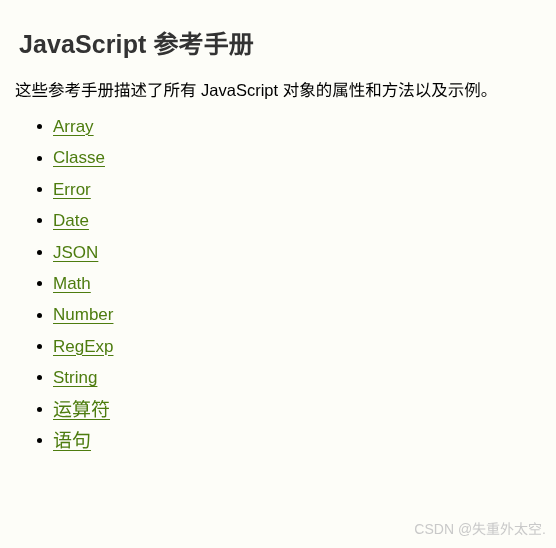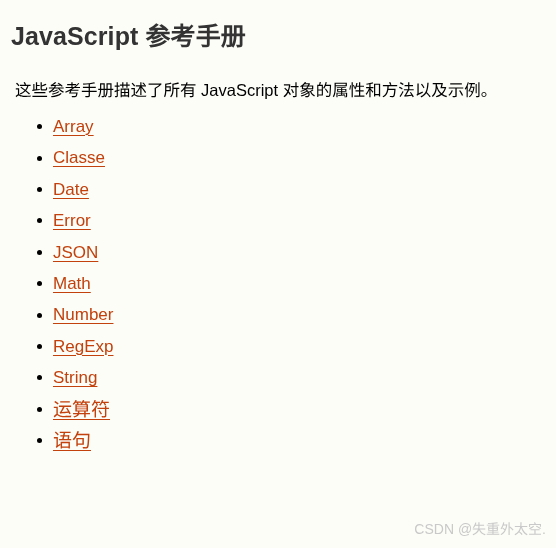--- a/index.html
+++ b/index.html
@@ -19,21 +19,21 @@
 
   .page {
     position: relative;
     width: 556px;
     height: 548px;
     box-sizing: border-box;
     padding: 0;
   }
 
   .page-title {
-    margin: 4px;
+    margin: 12px;
     padding: 0;
     position: absolute;
     left: 7px;
     top: 17px;
     font-size: 25px;
     line-height: 30px;
     font-weight: bold;
     color: #333333;
     letter-spacing: 0.1px;
     white-space: nowrap;
@@ -74,21 +74,21 @@
     top: 50%;
     width: 5px;
     height: 5px;
     margin-top: -2.5px;
     background: #000000;
     border-radius: 50%;
     display: block;
   }
 
   .ref-link {
-    color: #c2410c;
+    color: #4d7c0f;
     text-decoration: underline;
     text-underline-offset: 2.5px;
     text-decoration-thickness: 1px;
     font-size: 17px;
     cursor: pointer;
   }
 
   .ref-link.cjk {
     font-size: 19px;
   }
@@ -117,25 +117,25 @@
     <li class="ref-list-item">
       <span class="bullet"></span>
       <a class="ref-link" href="#">Array</a>
     </li>
     <li class="ref-list-item">
       <span class="bullet"></span>
       <a class="ref-link" href="#">Classe</a>
     </li>
     <li class="ref-list-item">
       <span class="bullet"></span>
-      <a class="ref-link" href="#">Date</a>
+      <a class="ref-link" href="#">Error</a>
     </li>
     <li class="ref-list-item">
       <span class="bullet"></span>
-      <a class="ref-link" href="#">Error</a>
+      <a class="ref-link" href="#">Date</a>
     </li>
     <li class="ref-list-item">
       <span class="bullet"></span>
       <a class="ref-link" href="#">JSON</a>
     </li>
     <li class="ref-list-item">
       <span class="bullet"></span>
       <a class="ref-link" href="#">Math</a>
     </li>
     <li class="ref-list-item">

